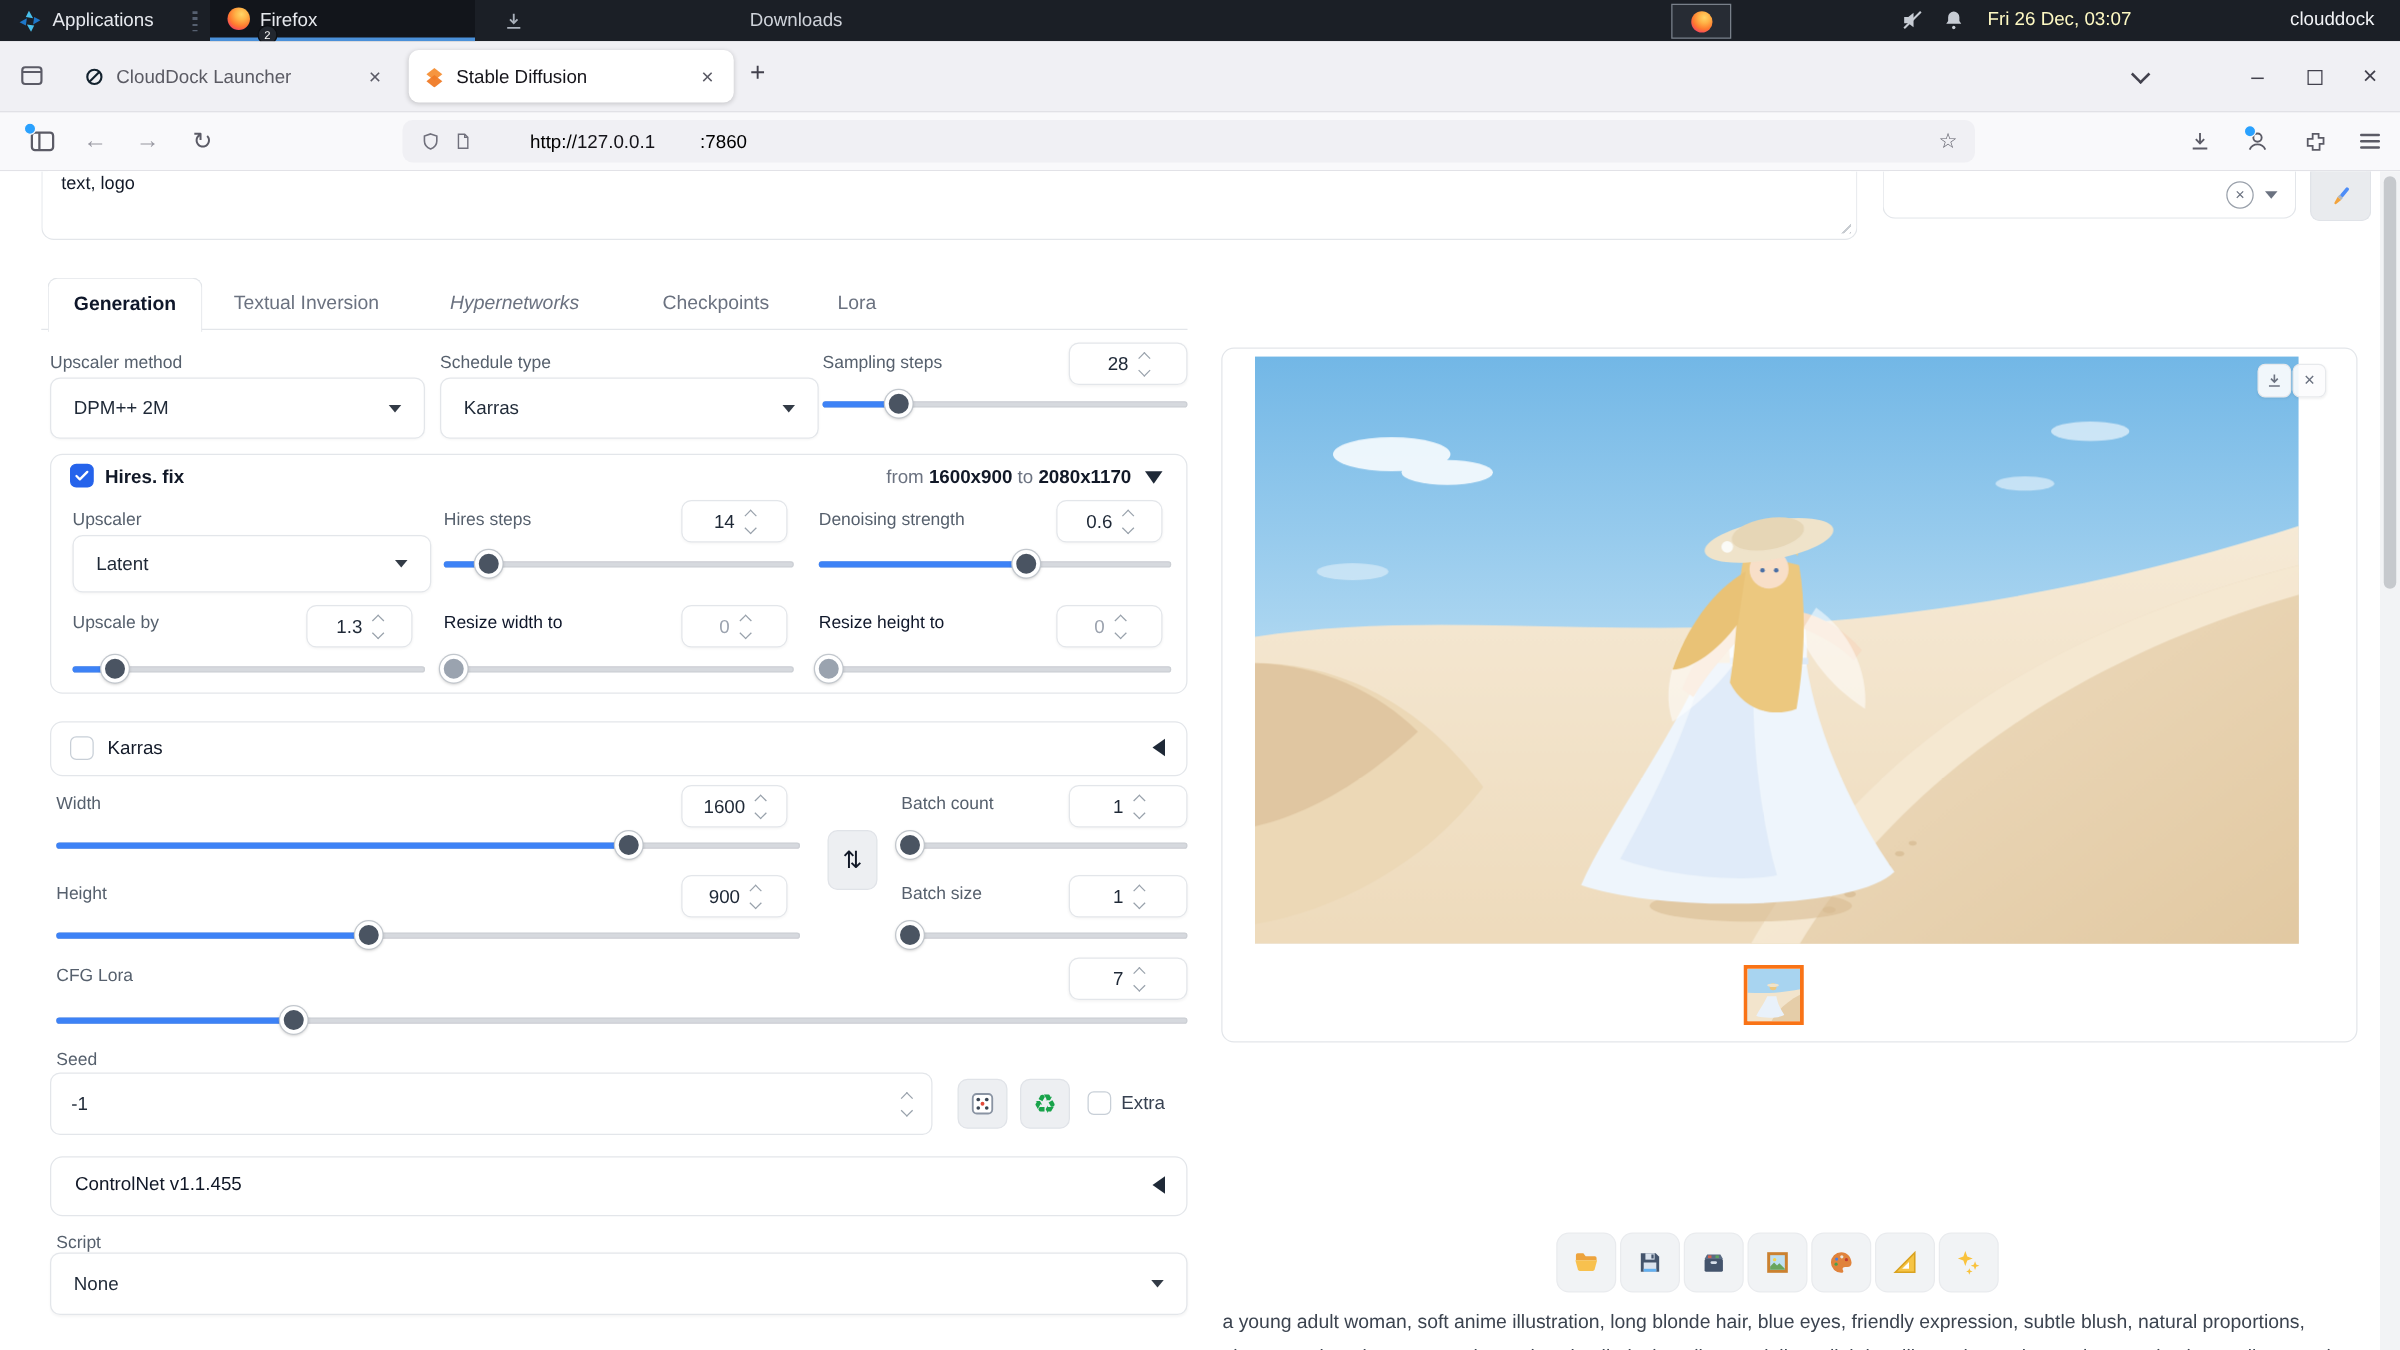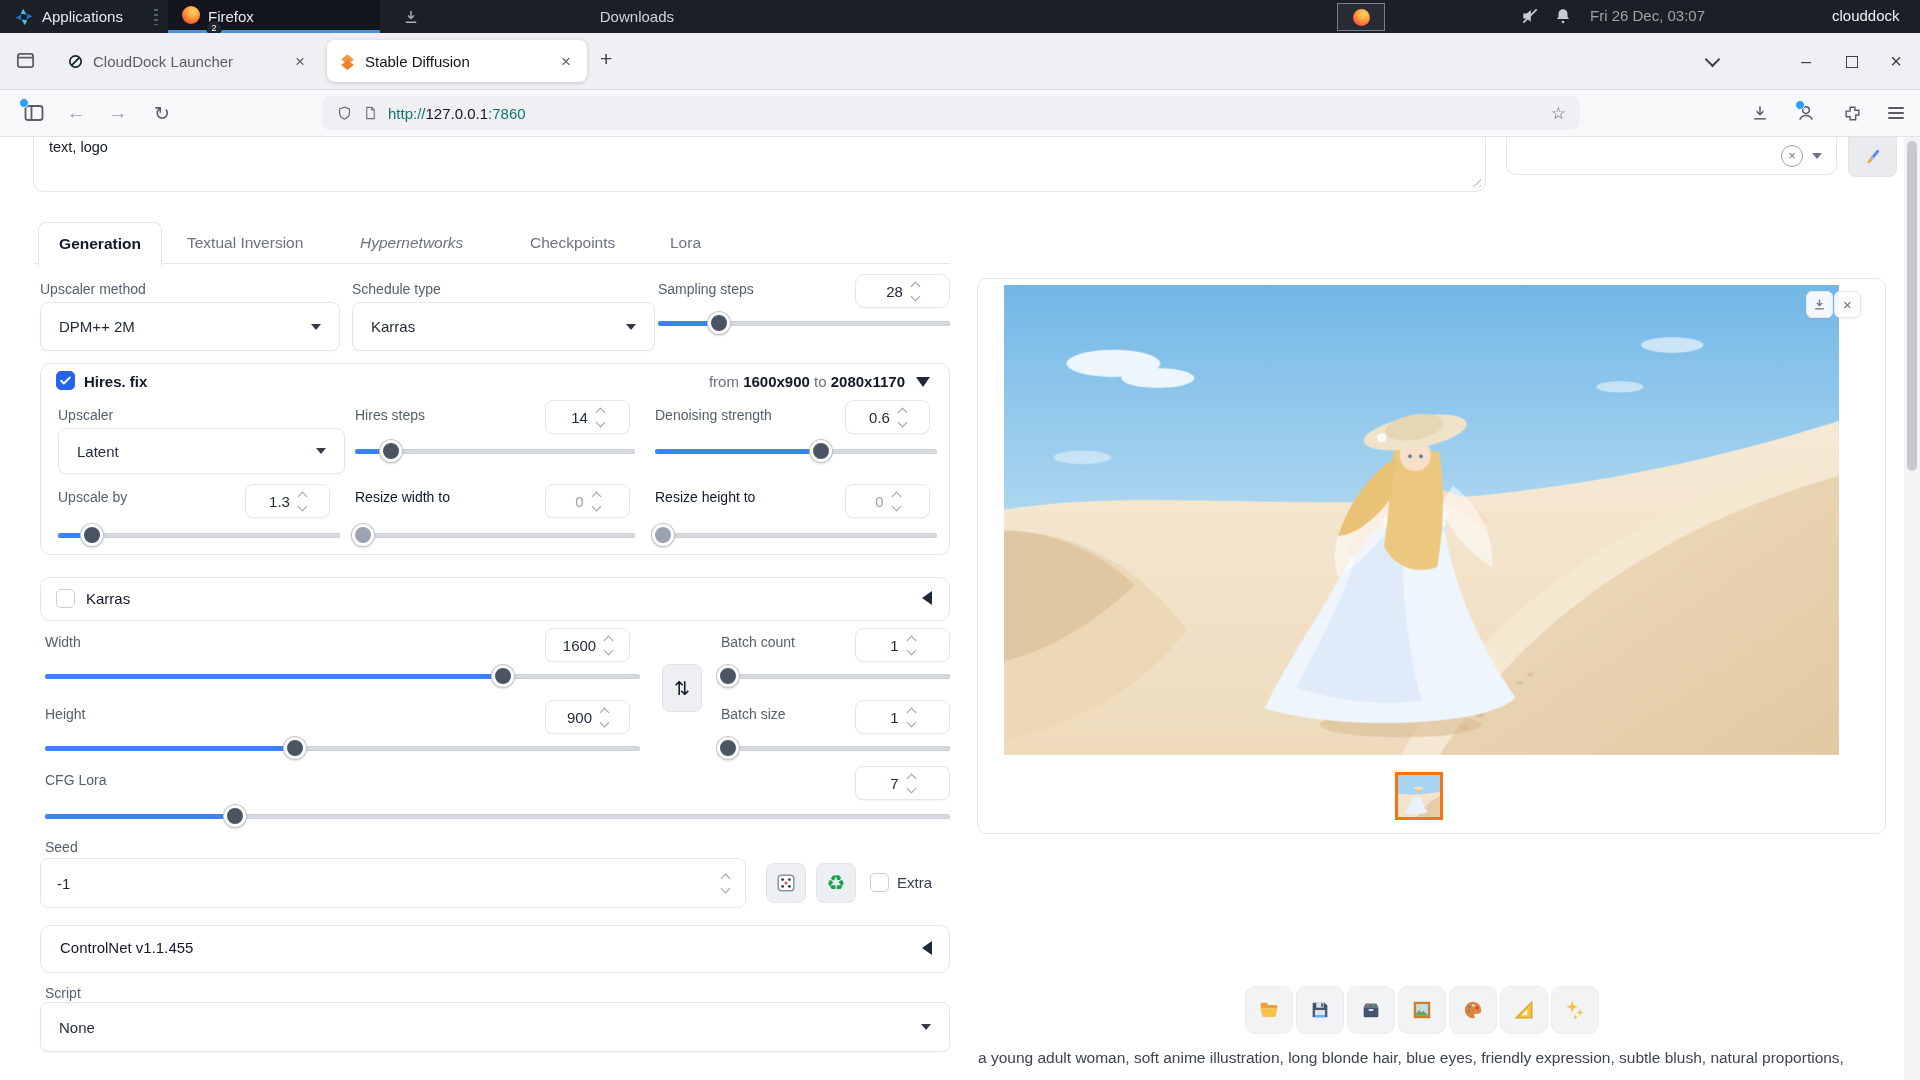--- a/index.html
+++ b/index.html
@@ -20,21 +20,21 @@
   #tabstrip{position:absolute;left:0;top:33px;width:1920px;height:57px;background:#f0f0f4;border-bottom:1px solid #dcdce1;box-sizing:border-box;}
   .fftab{position:absolute;top:7px;height:42px;border-radius:8px;display:flex;align-items:center;gap:9px;padding:0 12px;box-sizing:border-box;font-size:15px;color:#15141a;}
   .fftab.on{background:#fff;box-shadow:0 1px 4px rgba(0,0,0,.18);}
   .tclose{margin-left:auto;color:#5b5b66;font-size:17px;line-height:1;padding:2px 4px;border-radius:4px;}
   .winbtn{position:absolute;top:0;height:57px;display:flex;align-items:center;justify-content:center;width:36px;color:#42414d;}
   
   #navbar{position:absolute;left:0;top:90px;width:1920px;height:47px;background:#f9f9fb;border-bottom:1px solid #e2e2e7;box-sizing:border-box;}
   .navico{position:absolute;top:0;height:46px;display:flex;align-items:center;justify-content:center;width:36px;color:#5b5b66;font-size:19px;}
   #urlbar{position:absolute;left:322px;top:6px;width:1258px;height:34px;background:#f0f0f4;border-radius:8px;display:flex;align-items:center;padding:0 14px;box-sizing:border-box;gap:10px;}
   #urltext{font-size:15px;color:#15141a;white-space:nowrap;}
-  #urltext .dim{color:#0f766e;}
+  #urltext .dim{color:#000000;margin-left:36px;}
   .bluedot{position:absolute;width:8px;height:8px;border-radius:50%;background:#2aa1fe;border:1.5px solid #f9f9fb;}
   .hamb{width:16px;height:12px;display:flex;flex-direction:column;justify-content:space-between;}
   .hamb i{height:1.8px;background:#5b5b66;border-radius:1px;}
   
   #page{position:absolute;left:0;top:137px;width:1920px;height:943px;background:#fff;}
   .lbl{position:absolute;font-size:14px;color:#56606d;white-space:nowrap;}
   .lbl.dis{color:#0f172a;}
   .dd{position:absolute;border:1px solid #e3e6ea;border-radius:8px;background:#fff;display:flex;align-items:center;justify-content:space-between;
       padding:0 18px;box-sizing:border-box;font-size:15px;color:#1f2937;box-shadow:0 1px 2px rgba(0,0,0,.04);}
   .caret{width:0;height:0;border-left:5px solid transparent;border-right:5px solid transparent;border-top:6px solid #333b46;}
@@ -109,21 +109,21 @@
           <path fill="#c7ccd4" d="M4 9h4l5-4v14l-5-4H4z"></path>
           <path d="M4 20L20 4" stroke="#c7ccd4" stroke-width="2"></path>
         </svg>
     </div>
     <div class="abs" style="left:1554px;top:7px;">
       <svg width="18" height="18" viewBox="0 0 24 24" fill="#c7ccd4">
           <path d="M12 3a6 6 0 0 0-6 6v4l-2 3h16l-2-3V9a6 6 0 0 0-6-6z"></path>
           <circle cx="12" cy="20" r="1.8"></circle>
         </svg>
     </div>
-    <span class="abs" style="left:1590px;top:7px;color:#a3a3a3;">Fri 26 Dec, 03:07</span>
+    <span class="abs" style="left:1590px;top:7px;color:#fef9c3;">Fri 26 Dec, 03:07</span>
     <span class="abs" style="left:1832px;top:7px;color:#f2f3f6;">clouddock</span>
   </div>
 
   <div id="tabstrip">
     <div class="abs" style="left:14px;top:16px;">
       <svg width="23" height="23" viewBox="0 0 24 24" fill="none" stroke="#5b5b66" stroke-width="1.8">
           <rect x="4" y="5" width="16" height="14" rx="2.5"></rect>
           <path d="M4 9h16"></path>
         </svg>
     </div>
@@ -235,21 +235,21 @@
     <div class="dd" style="left:40px;top:165px;width:300px;height:49px;">
       <span>DPM++ 2M</span>
         <span class="caret"></span>
     </div>
     <span class="lbl" style="left:352px;top:144px;">Schedule type</span>
     <div class="dd" style="left:352px;top:165px;width:303px;height:49px;">
       <span>Karras</span>
         <span class="caret"></span>
     </div>
     <span class="lbl" style="left:658px;top:144px;">Sampling steps</span>
-    <div class="spin" style="left:855px;top:137px;width:95px;height:34px;border-radius:10px;">
+    <div class="spin" style="left:855px;top:137px;width:95px;height:34px;">
       <span>28</span>
       <span class="arrows">
           <i class="chev up"></i>
           <i class="chev dn"></i>
         </span>
     </div>
     <div class="slider" style="left:658px;top:175px;width:292px;">
       <div class="track">
           <div class="fill" style="width:21%;"></div>
         </div>

